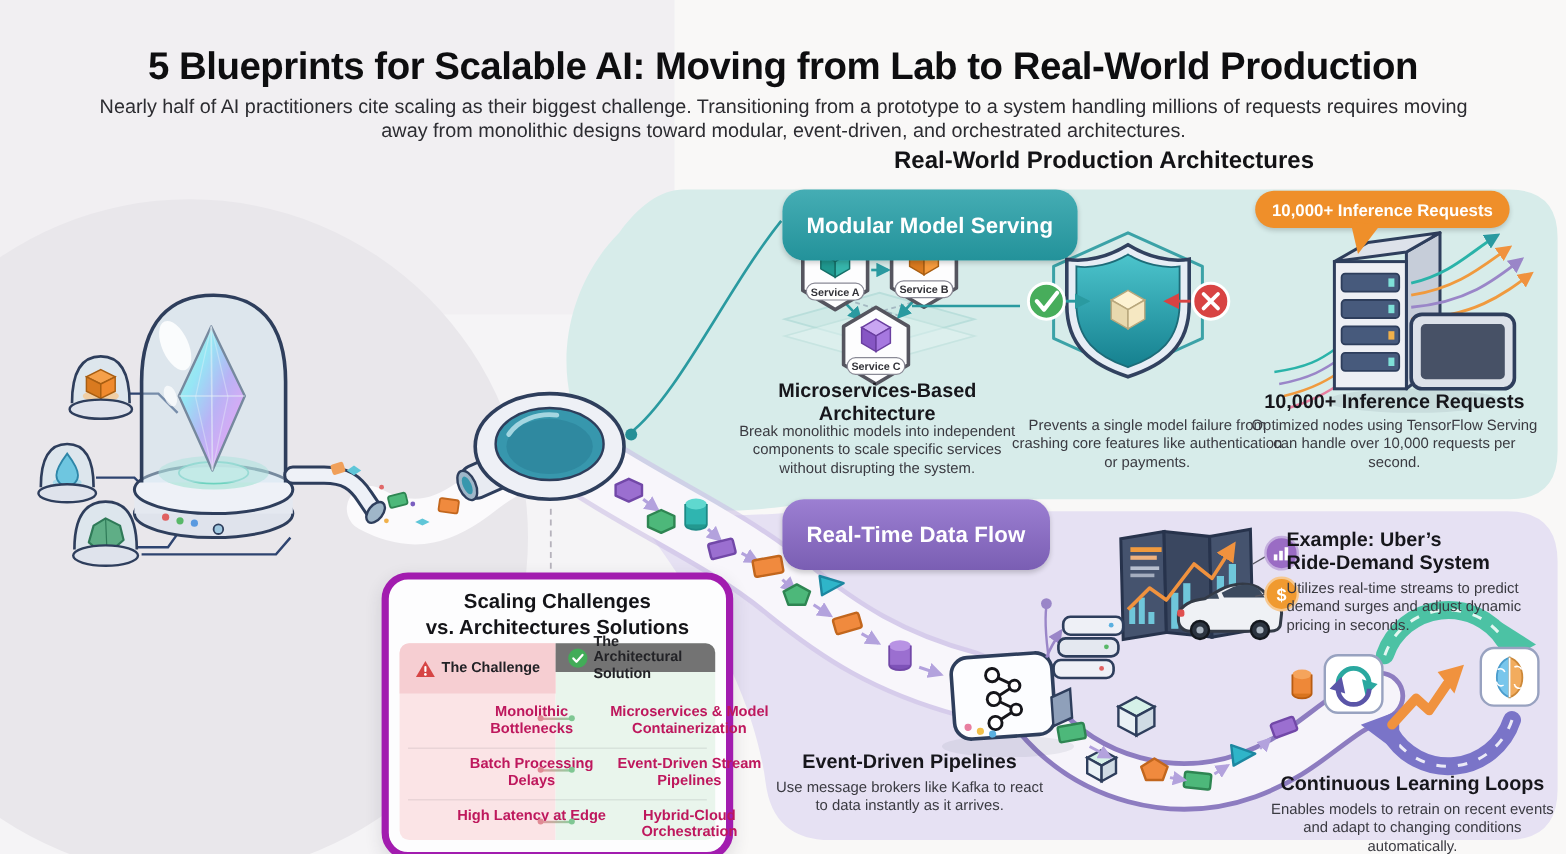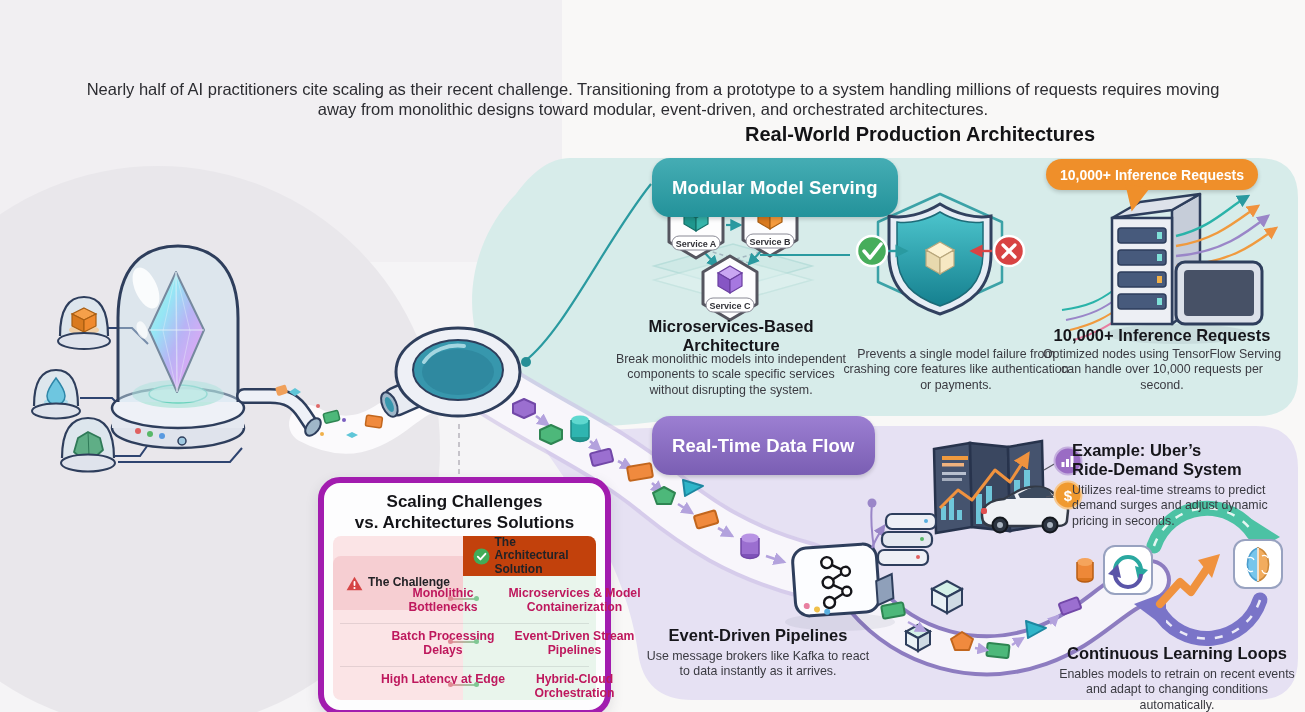--- a/index.html
+++ b/index.html
@@ -56,22 +56,22 @@
   .t-loop-body    { left:1052px; top:667px; width:250px; }
 
   .table-card {
     left:318px; top:477px; width:281px; height:227px; background:#fdfdfe;
     border:6px solid #a21caf; border-radius:22px;
     box-shadow:0 5px 14px rgba(40,40,60,.12);
   }
   .table-title { left:0; top:9px; width:281px; text-align:center; font-size:17px; font-weight:800; color:#141418; line-height:1.22; }
   .col-pink  { left:9px;  top:53px; width:130px; height:164px; background:#fbe4e6; border-radius:8px 0 0 8px; }
   .col-green { left:139px; top:53px; width:133px; height:164px; background:#e9f5ec; border-radius:0 8px 8px 0; }
-  .hdr-pink  { left:9px;  top:53px; width:130px; height:54px; background:#f6ced2; border-radius:8px 0 0 0;margin-top:20px; }
-  .hdr-green { left:139px; top:53px; width:133px; height:40px; background:#c2410c; border-radius:0 8px 0 0; }
+  .hdr-pink  { left:9px;  top:53px; width:130px; height:42px; background:#f6ced2; border-radius:8px 0 0 0; }
+  .hdr-green { left:139px; top:53px; width:133px; height:24px; background:#737373; border-radius:0 8px 0 0; }
   .hdr-cell { display:flex; align-items:center; justify-content:center; gap:5px; font-size:12px; font-weight:800; color:#222226; line-height:1.1; }
   .hdr-cell .lbl { max-width:92px; }
   .row-cell { position:absolute; font-size:12.2px; font-weight:600; color:#be185d; text-align:center; line-height:1.18;margin-left:45px; }
   .divider { position:absolute; left:16px; width:249px; height:1px; background:rgba(30,30,40,.10); }
   .connector { position:absolute; left:124px; width:31px; height:7px; }
   .connector .line { position:absolute; left:3px; top:3px; width:25px; height:1.5px; background:linear-gradient(90deg,#e59aa2,#8fcf9f); }
   .connector .dotL { position:absolute; left:0; top:1px; width:5px; height:5px; border-radius:50%; background:#e08a94; }
   .connector .dotR { position:absolute; right:0; top:1px; width:5px; height:5px; border-radius:50%; background:#7fc793; }
 </style>
 </head>
@@ -464,21 +464,22 @@
       <g>
         <rect x="1234" y="540" width="48" height="48" rx="11" fill="#ffffff" stroke="#98a2c0" stroke-width="2"></rect>
         <path d="M1258,548 A14,17 0 0 0 1258,581 Z" fill="#78c6ec" stroke="#4a9ccc" stroke-width="1.5"></path>
         <path d="M1258,548 A14,17 0 0 1 1258,581 Z" fill="#f2ac5e" stroke="#cc8838" stroke-width="1.5"></path>
         <line x1="1258" y1="548" x2="1258" y2="581" stroke="#ffffff" stroke-width="1.5"></line>
         <path d="M1248,558 a4,4 0 0 1 6,2 M1247,568 a4,4 0 0 0 6,3 M1262,556 a4,4 0 0 1 6,2 M1262,570 a4,4 0 0 0 6,3" stroke="#ffffff" stroke-width="1.3" fill="none"></path>
       </g>
     </g>
   </svg>
 
-  <p class="abs subtitle">Nearly half of AI practitioners cite scaling as their recent challenge. Transitioning from a prototype to a system handling millions of requests requires moving away from monolithic designs toward modular, event-driven, and orchestrated architectures.</p>
+  <h1 class="abs title">5 Blueprints for Scalable AI: Moving from Lab to Real-World Production</h1>
+  <p class="abs subtitle">Nearly half of AI practitioners cite scaling as their biggest challenge. Transitioning from a prototype to a system handling millions of requests requires moving away from monolithic designs toward modular, event-driven, and orchestrated architectures.</p>
   <div class="abs rw-heading">Real-World Production Architectures</div>
 
   <div class="abs pill pill-teal">Modular Model Serving</div>
   <div class="abs callout">10,000+ Inference Requests</div>
   <div class="abs callout-pointer"></div>
   <div class="abs pill pill-purple">Real-Time Data Flow</div>
 
   <div class="abs card-title t-micro-title">Microservices-Based Architecture</div>
   <div class="abs card-body t-micro-body">Break monolithic models into independent components to scale specific services without disrupting the system.</div>
   <div class="abs card-body t-fault-body">Prevents a single model failure from crashing core features like authentication or payments.</div>

